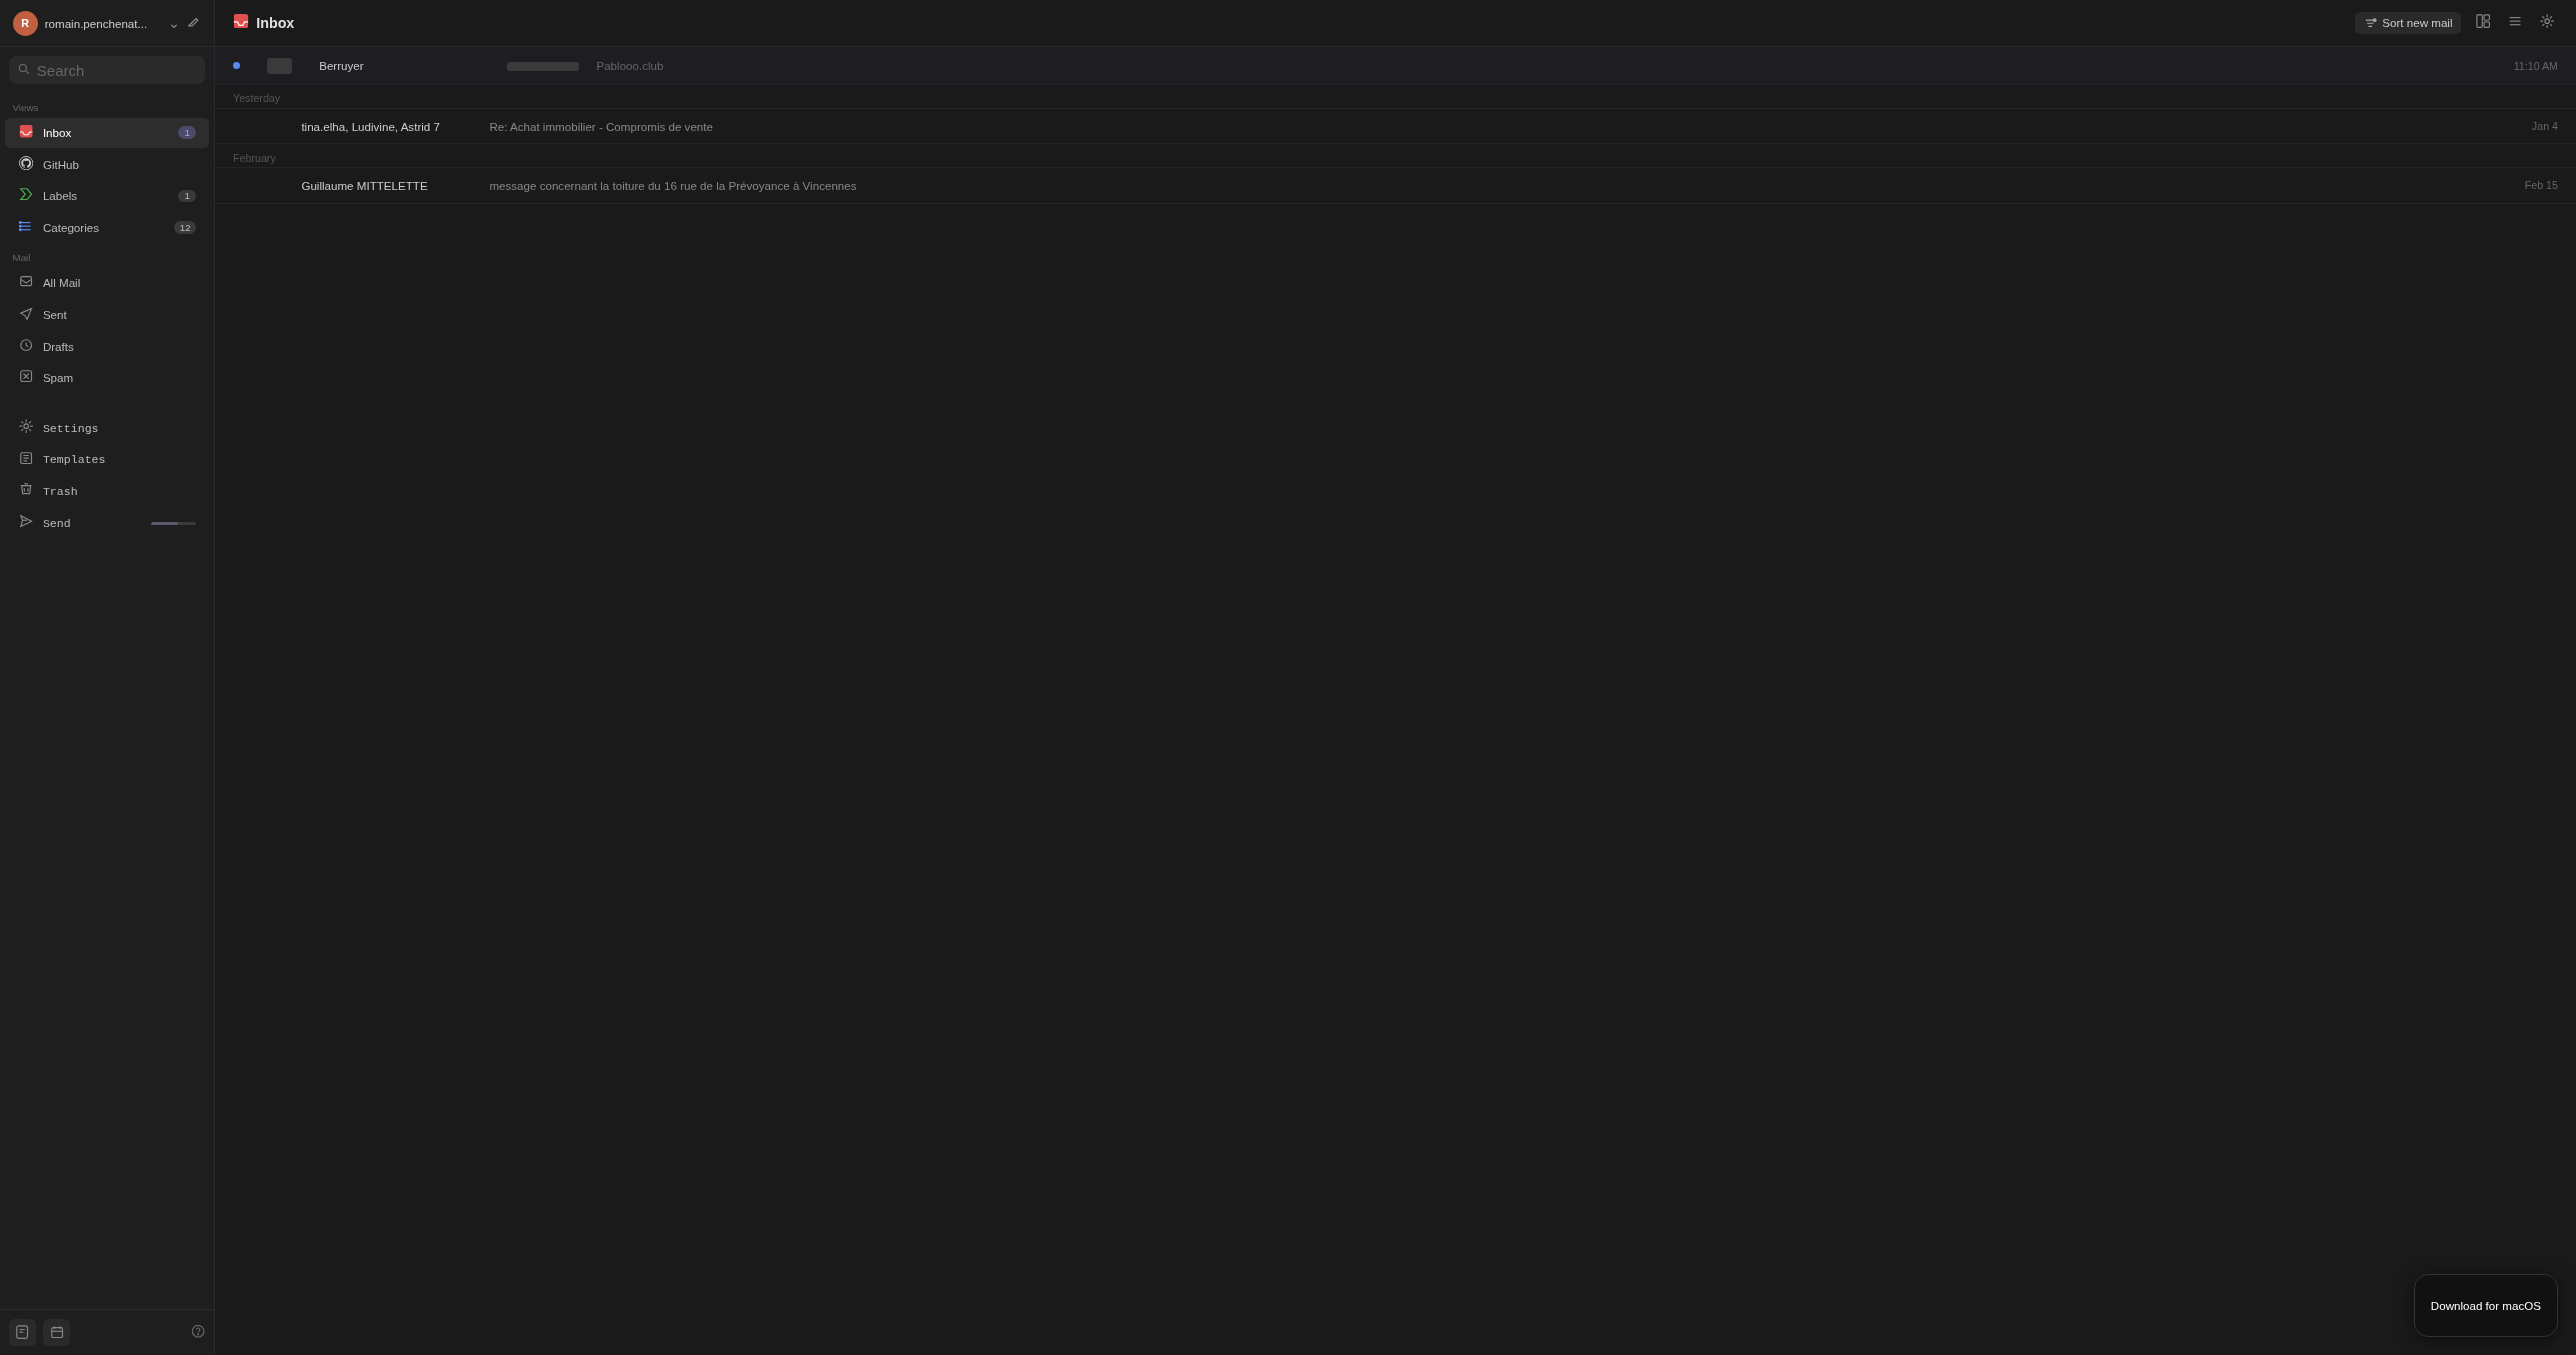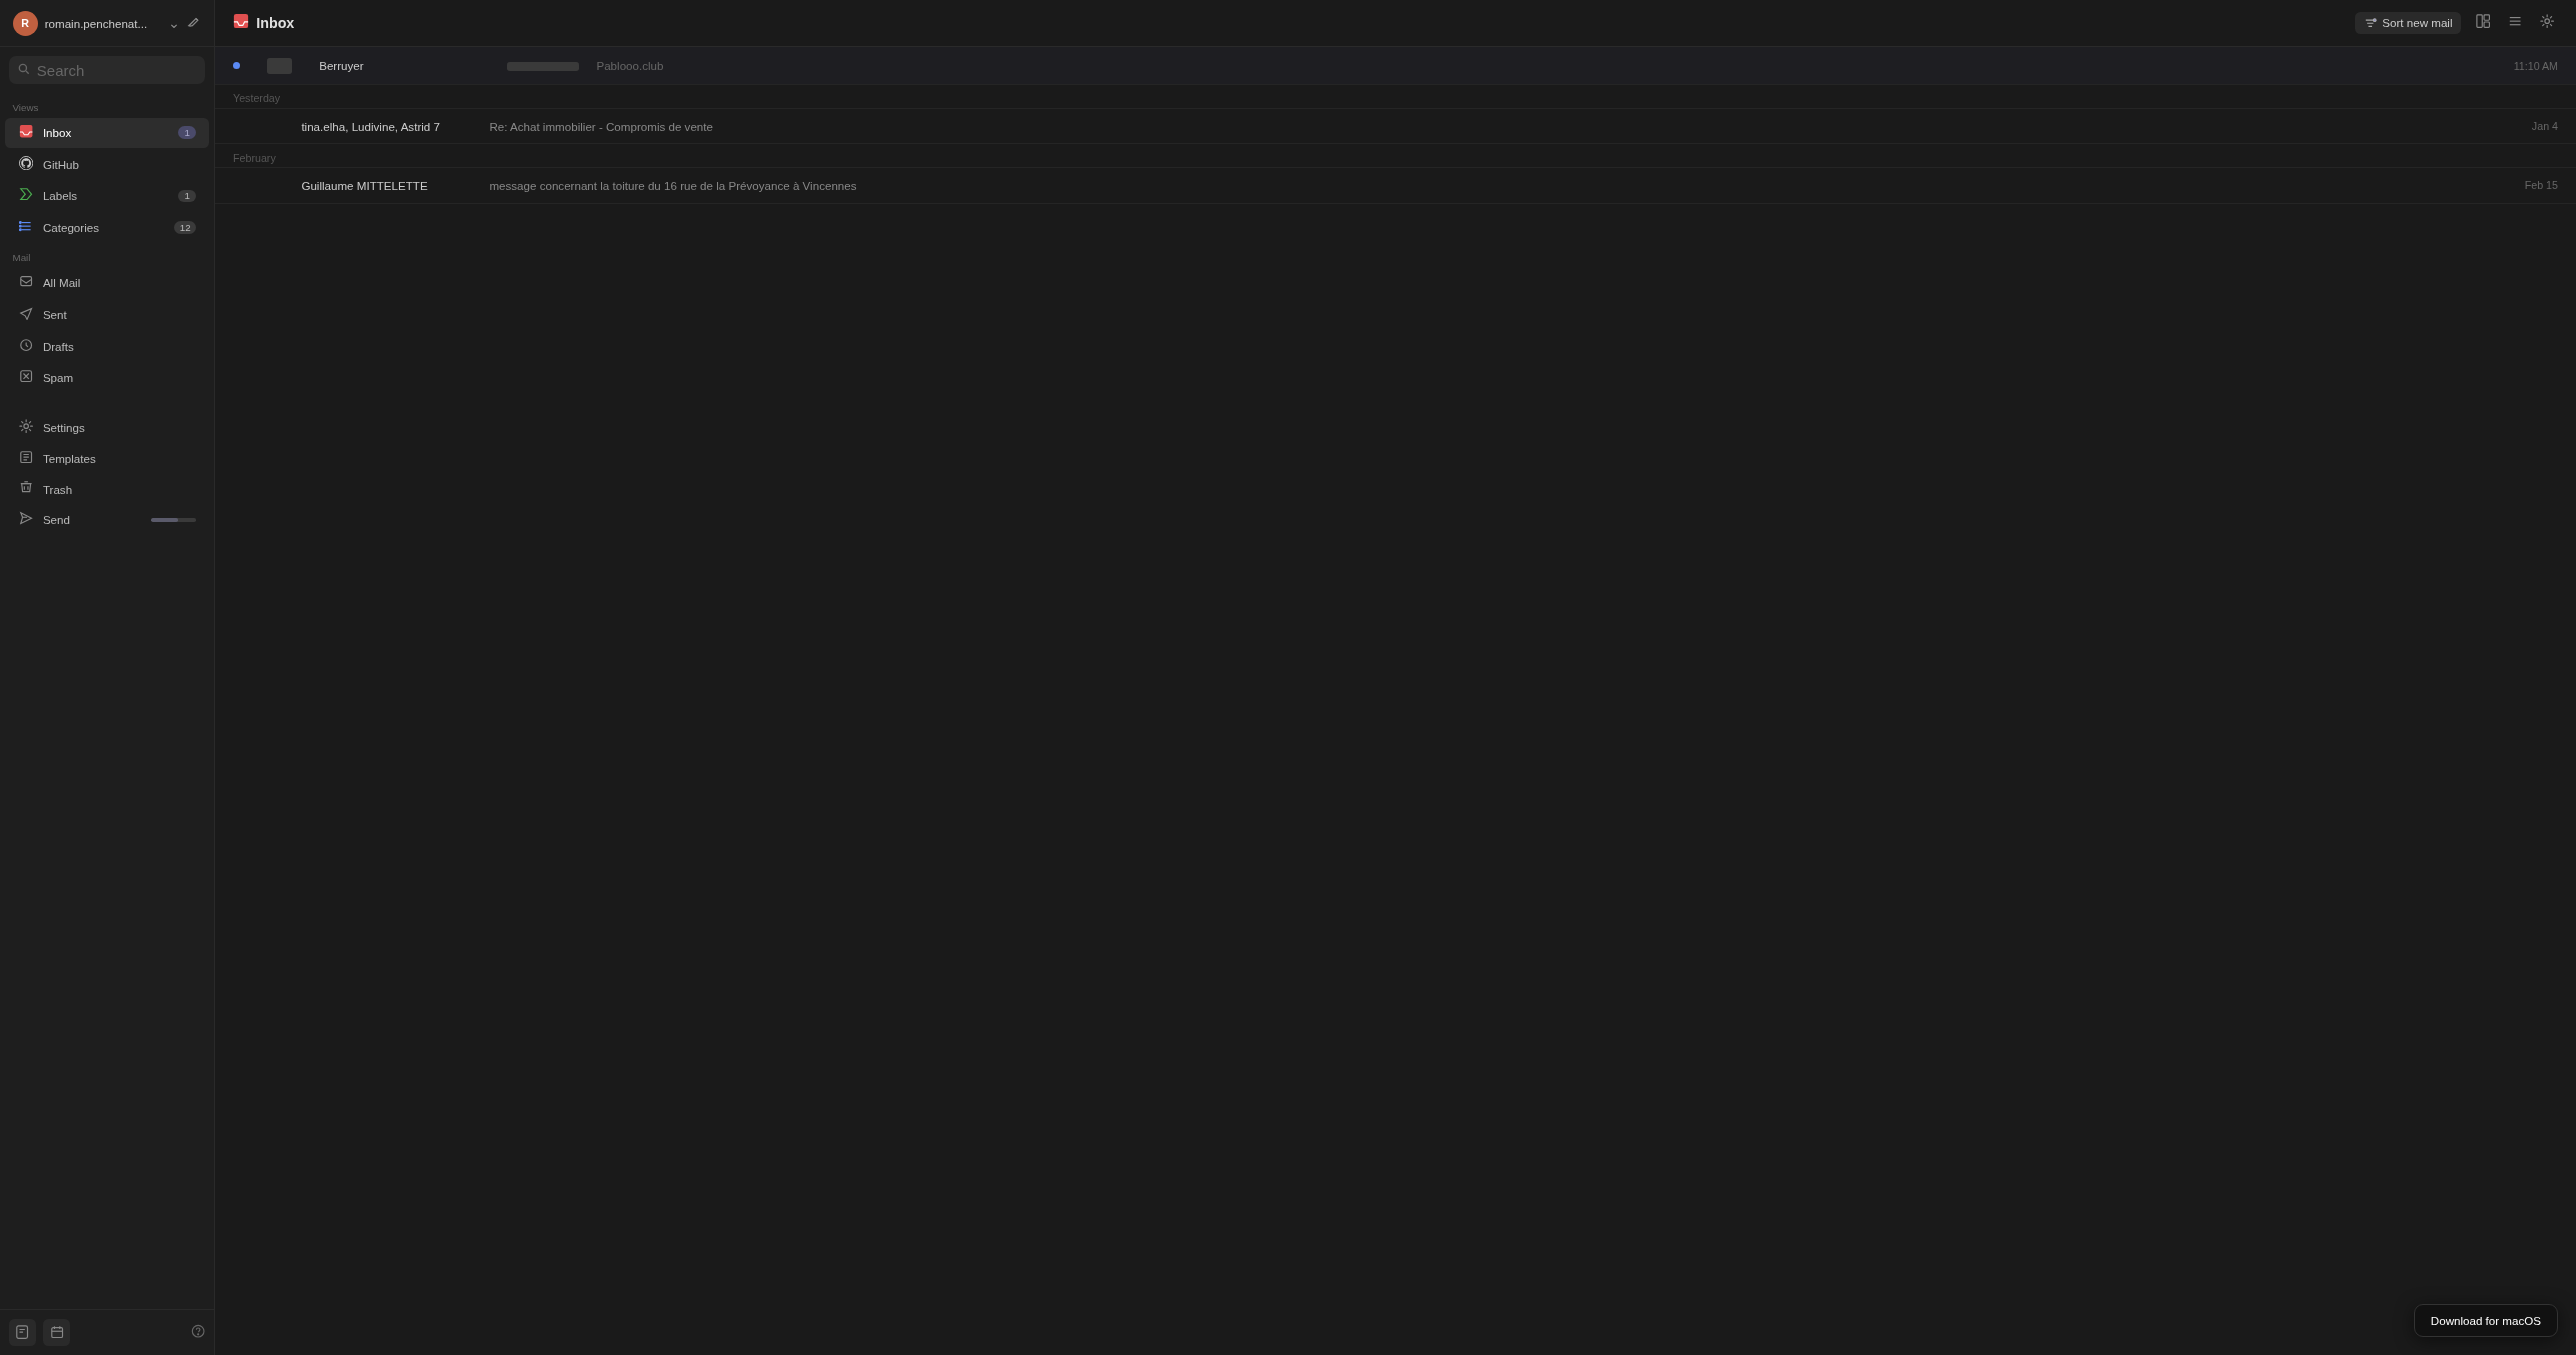--- a/index.html
+++ b/index.html
@@ -303,22 +303,22 @@
     }
 
     
     .download-banner {
       position: fixed;
       bottom: 18px;
       right: 18px;
       background: #111;
       color: #fff;
       border: 0.9px solid #333;
-      border-radius: 9px;
-      padding: 9px 16px;
+      border-radius: 14px;
+      padding: 24px 16px;
       font-size: 11.6px;
       font-weight: 500;
       cursor: pointer;
       box-shadow: 0 3.6px 18px rgba(0,0,0,0.5);
     }
 
     
     .icon-inbox { color: #e05050; }
     .icon-label { color: #4caf50; }
     .icon-categories { color: #5b8af5; }
@@ -450,21 +450,21 @@
   <div class="sidebar-item">
     <span class="sidebar-item-icon">
       <svg width="14.3" height="14.3" viewBox="0 0 16 16" fill="none" stroke="#888" stroke-width="1.3">
         <rect x="2" y="2" width="12" height="12" rx="2"></rect>
         <path d="M5 5l6 6M11 5l-6 6"></path>
       </svg>
     </span>
     <span class="sidebar-item-label">Spam</span>
   </div>
 
-  <div style="margin-top: 18px;">
+  <div style="margin-top: 18px; font-family: Liberation Mono, monospace;">
     <div class="sidebar-item">
       <span class="sidebar-item-icon">
         <svg width="14.3" height="14.3" viewBox="0 0 16 16" fill="none" stroke="#888" stroke-width="1.3">
           <circle cx="8" cy="8" r="2.5"></circle>
           <path d="M8 1v2M8 13v2M1 8h2M13 8h2M3 3l1.4 1.4M11.6 11.6L13 13M3 13l1.4-1.4M11.6 4.4L13 3" stroke-linecap="round"></path>
         </svg>
       </span>
       <span class="sidebar-item-label">Settings</span>
     </div>
 

